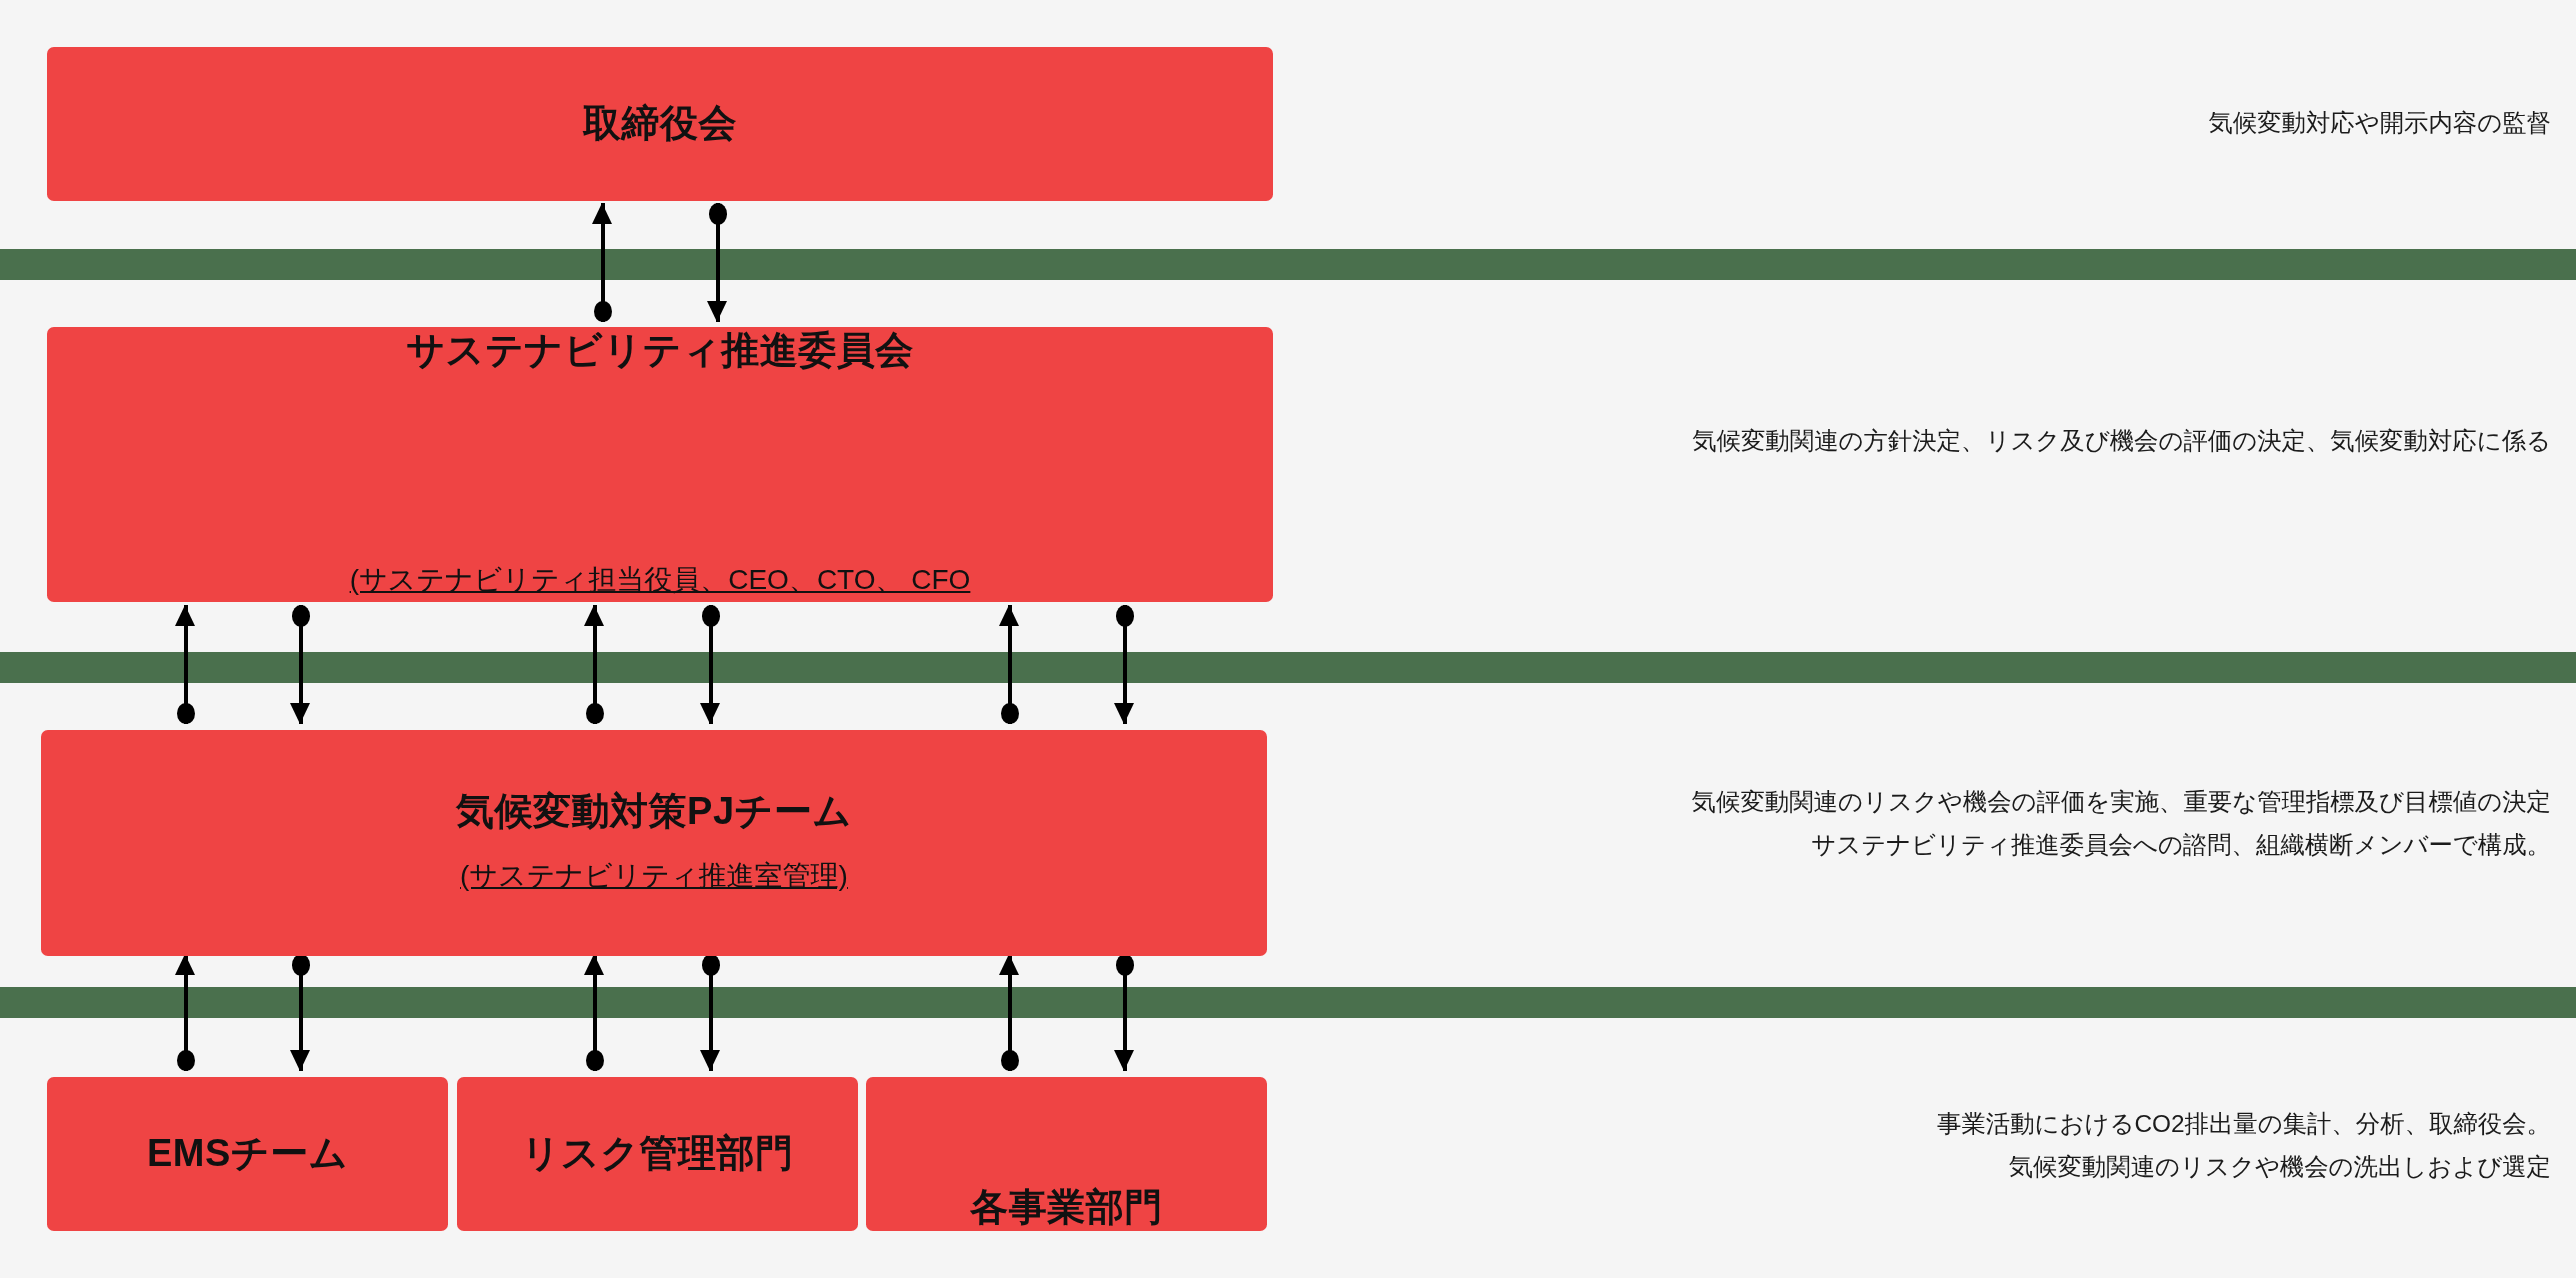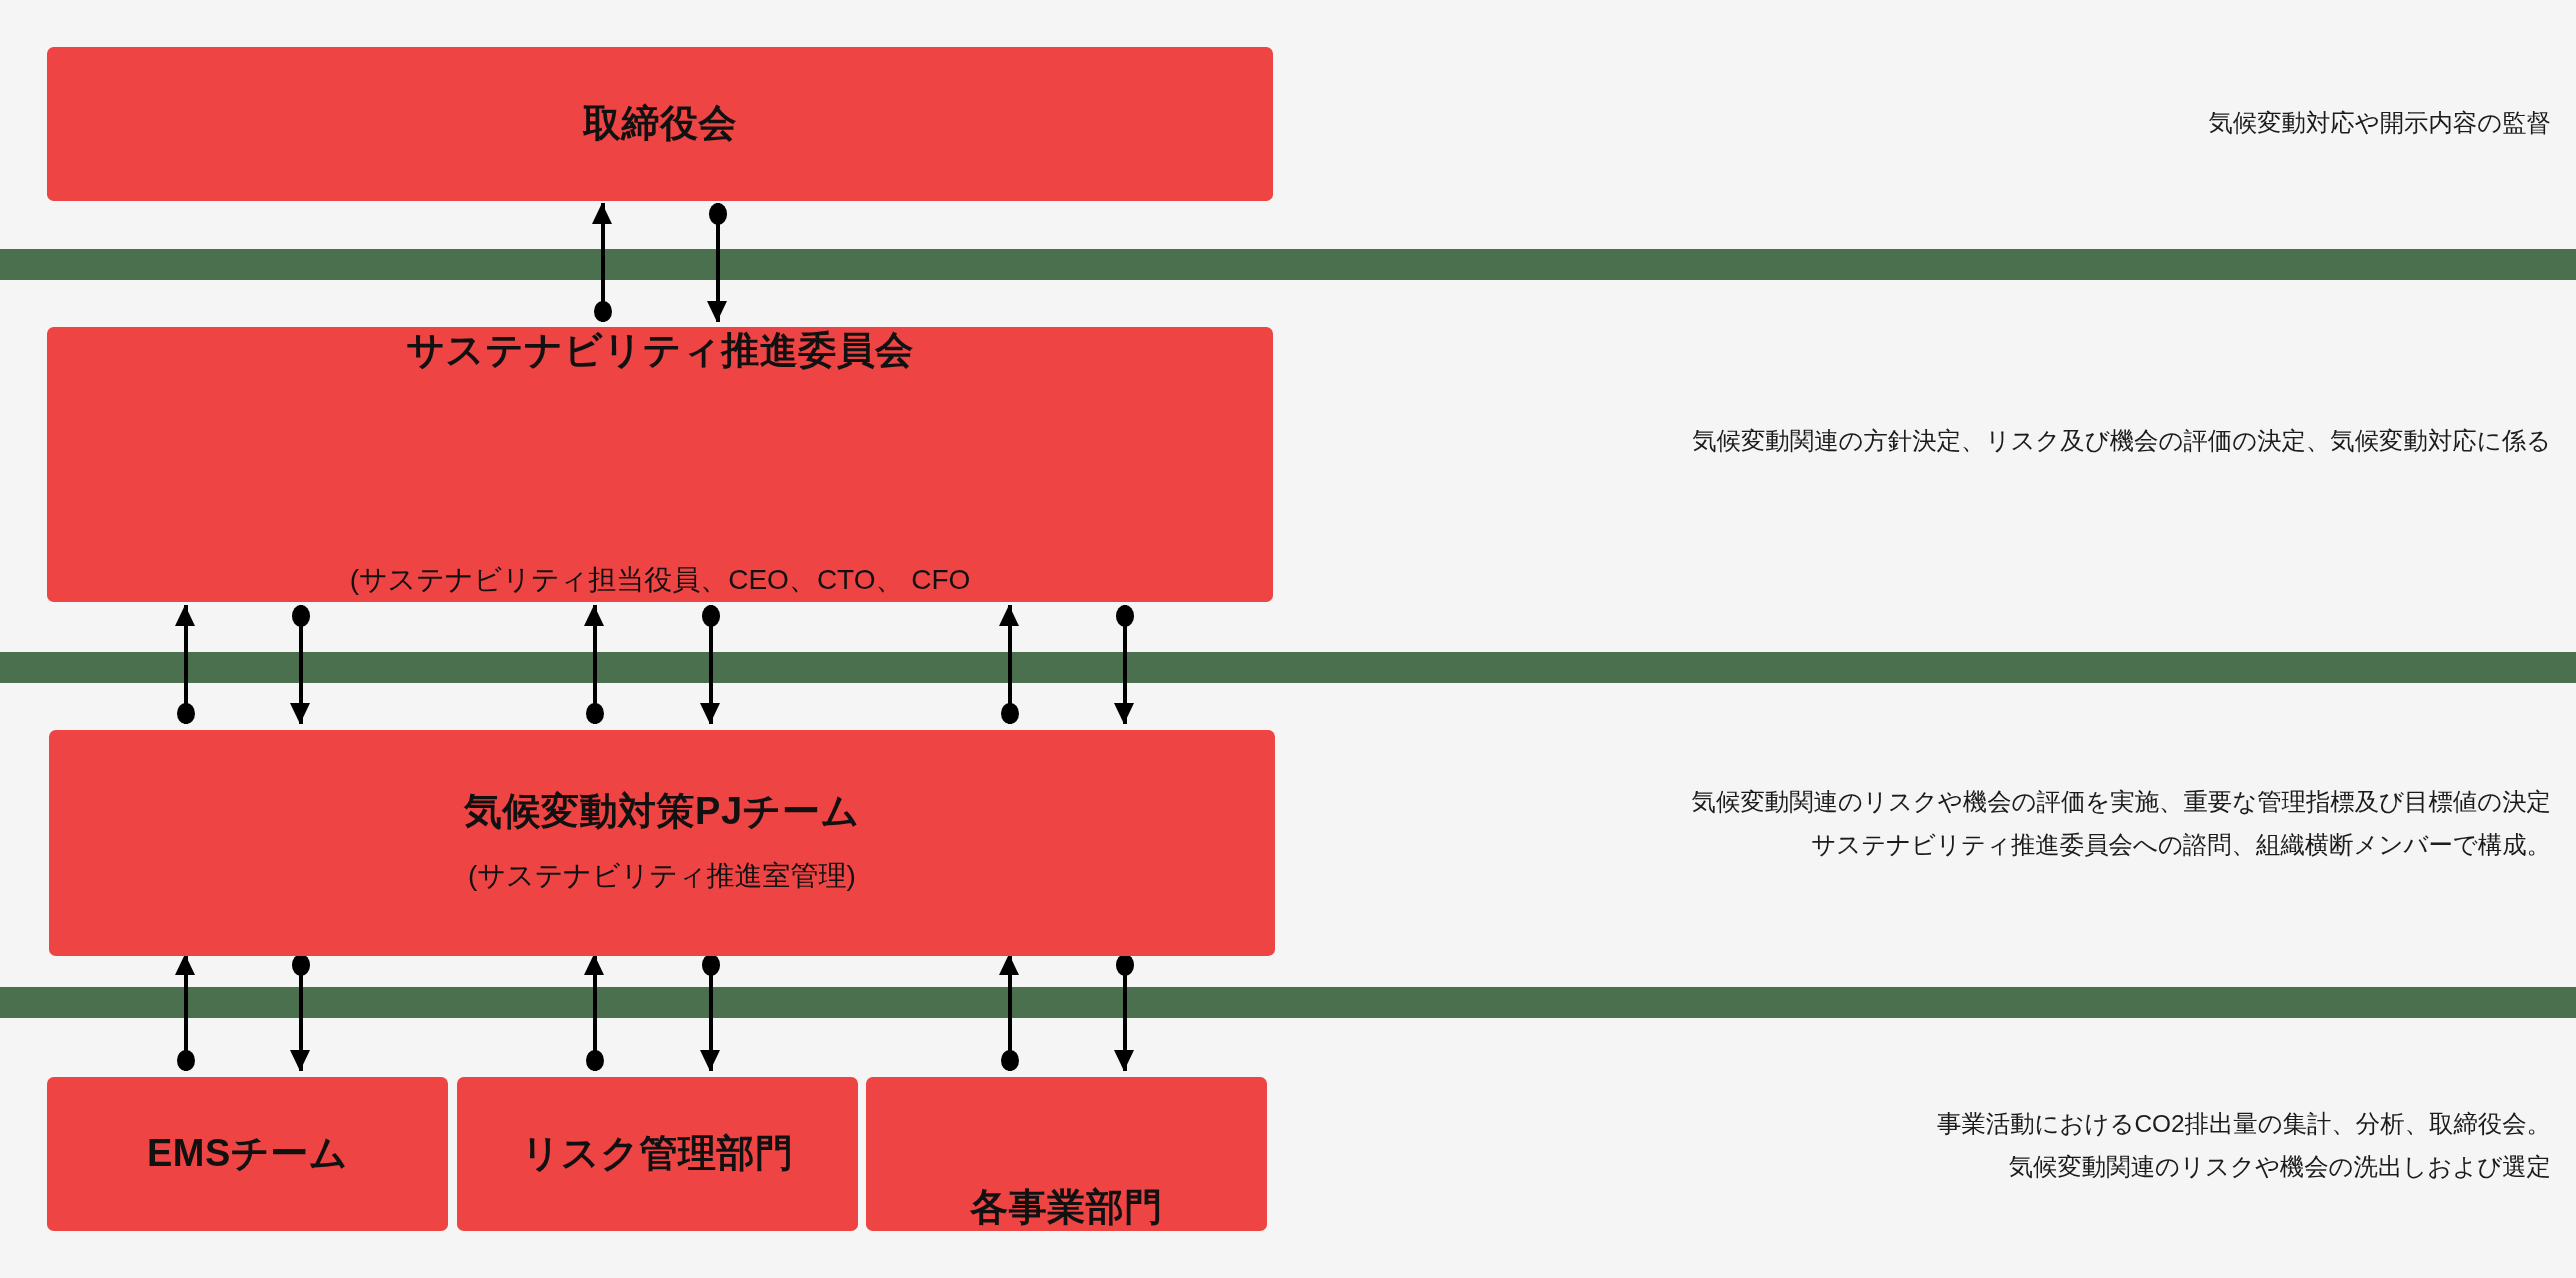--- a/index.html
+++ b/index.html
@@ -41,21 +41,21 @@
   }
   #card-board {
     left: 47px; top: 47px;
     width: 1226px; height: 154px;
   }
   #card-committee {
     left: 47px; top: 327px;
     width: 1226px; height: 275px; justify-content: space-between;
   }
   #card-pj {
-    left: 49px; top: 730px;
+    left: 41px; top: 730px;
     width: 1226px; height: 226px;
   }
   #card-ems {
     left: 47px; top: 1077px;
     width: 401px; height: 154px;
   }
   #card-risk {
     left: 457px; top: 1077px;
     width: 401px; height: 154px;
   }
@@ -72,20 +72,21 @@
     text-align: center;
     color: #111111;
   }
   .card-sub {
     font-size: 28px;
     font-weight: 400;
     line-height: 1.62;
     text-align: center;
     color: #111111;
     margin-top: 17.6px;
+    text-decoration: underline;
   }
   .card-sub-line { display: block; }
 
   
   .desc {
     position: absolute;
     left: 1351px;
     width: 1200px;
     font-size: 24.4px;
     line-height: 1.75;

